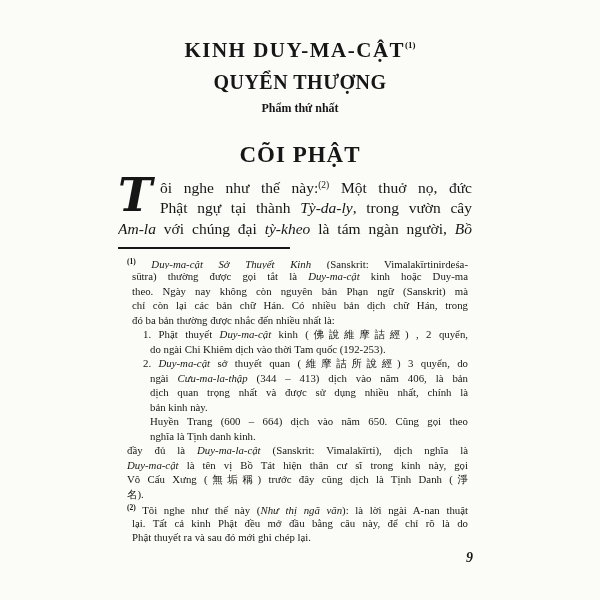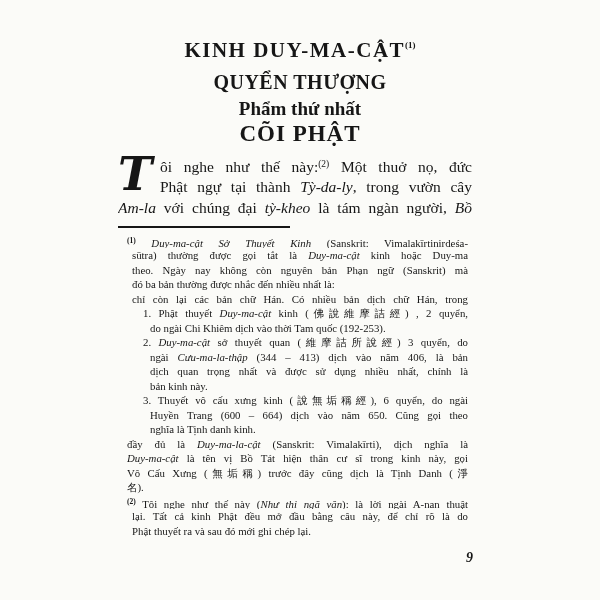--- a/index.html
+++ b/index.html
@@ -13,22 +13,22 @@
     background:var(--paper);
     color:var(--ink);
     overflow:hidden;
     font-family:"Liberation Serif", serif;
   }
   
   .header{text-align:center;padding-top:33px;}
   .h-title{font-weight:700;font-size:21px;line-height:24px;letter-spacing:1.5px;}
   .h-title .title-ref{font-size:9px;vertical-align:9px;letter-spacing:0;}
   .h-volume{font-weight:700;font-size:20px;line-height:19px;margin-top:11px;letter-spacing:.5px;}
-  .h-part{font-weight:700;font-size:19px;line-height:17px;margin-top:8px;}
-  .h-chapter{font-weight:700;font-size:23px;line-height:27px;margin-top:3px;letter-spacing:1px;}
+  .h-part{font-weight:700;font-size:12px;line-height:17px;margin-top:8px;}
+  .h-chapter{font-weight:700;font-size:23px;line-height:27px;margin-top:24px;letter-spacing:1px;}
   
   .bodytext{
     margin:7px 0 0 118px;width:354px;
     font-size:15.5px;line-height:21.5px;
     font-family:"Liberation Serif", serif;
   }
   .dropcap{
     float:left;
     width:42px;height:41px;
     font-family:"DejaVu Serif", serif;
@@ -81,29 +81,28 @@
         <div class="fline ind-base"><span class="it">Am-la</span><span> với chúng đại </span><span class="it">tỳ-kheo</span><span> là tám ngàn người, </span><span class="it">Bồ</span></div>
       </div>
   </div>
 
   <div class="separator"></div>
 
   <div class="footnotes">
       <div class="fline ind-base"><span class="sup">(1)</span><span> </span><span class="it">Duy-ma-cật Sở Thuyết Kinh</span><span> (Sanskrit: Vimalakīrtinirdeśa-</span></div>
       <div class="fline ind-cont"><span>sūtra) thường được gọi tắt là </span><span class="it">Duy-ma-cật</span><span> kinh hoặc Duy-ma</span></div>
       <div class="fline ind-cont"><span>theo. Ngày nay không còn nguyên bản Phạn ngữ (Sanskrit) mà</span></div>
+      <div class="fline ind-cont"><span>chỉ còn lại các bản chữ Hán. Có nhiều bản dịch chữ Hán, trong</span></div>
       <div class="fline ind-cont last-left"><span>đó ba bản thường được nhắc đến nhiều nhất là:</span></div>
-      <div class="fline ind-cont"><span>chỉ còn lại các bản chữ Hán. Có nhiều bản dịch chữ Hán, trong</span></div>
       <div class="fline ind-item"><span>1. Phật thuyết </span><span class="it">Duy-ma-cật</span><span> kinh (</span><span class="cjk">佛說維摩詰經</span><span>) , 2 quyển,</span></div>
       <div class="fline ind-itemcont last-left"><span>do ngài Chi Khiêm dịch vào thời Tam quốc (192-253).</span></div>
       <div class="fline ind-item"><span>2. </span><span class="it">Duy-ma-cật</span><span> sở thuyết quan (</span><span class="cjk">維摩詰所說經</span><span>) 3 quyển, do</span></div>
       <div class="fline ind-itemcont"><span>ngài </span><span class="it">Cưu-ma-la-thập</span><span> (344 – 413) dịch vào năm 406, là bản</span></div>
       <div class="fline ind-itemcont"><span>dịch quan trọng nhất và được sử dụng nhiều nhất, chính là</span></div>
       <div class="fline ind-itemcont last-left"><span>bản kinh này.</span></div>
-      <div class="fline ind-item"><span>3. Thuyết vô cấu xưng kinh (</span><span class="cjk">說無垢稱經</span><span>), 6 quyển, do ngài</span></div>
       <div class="fline ind-itemcont"><span>Huyền Trang (600 – 664) dịch vào năm 650. Cũng gọi theo</span></div>
       <div class="fline ind-itemcont last-left"><span>nghĩa là Tịnh danh kinh.</span></div>
       <div class="fline ind-base"><span>đầy đủ là </span><span class="it">Duy-ma-la-cật</span><span> (Sanskrit: Vimalakīrti), dịch nghĩa là</span></div>
       <div class="fline ind-base"><span class="it">Duy-ma-cật</span><span> là tên vị Bồ Tát hiện thân cư sĩ trong kinh này, gọi</span></div>
       <div class="fline ind-base"><span>Vô Cấu Xưng (</span><span class="cjk">無垢稱</span><span>) trước đây cũng dịch là Tịnh Danh (</span><span class="cjk">淨</span></div>
       <div class="fline ind-base last-left"><span class="cjk">名</span><span>).</span></div>
       <div class="fline ind-base"><span class="sup">(2)</span><span> Tôi nghe như thế này (</span><span class="it">Như thị ngã văn</span><span>): là lời ngài A-nan thuật</span></div>
       <div class="fline ind-cont"><span>lại. Tất cả kinh Phật đều mở đầu bằng câu này, để chỉ rõ là do</span></div>
       <div class="fline ind-cont last-left"><span>Phật thuyết ra và sau đó mới ghi chép lại.</span></div>
     </div>

